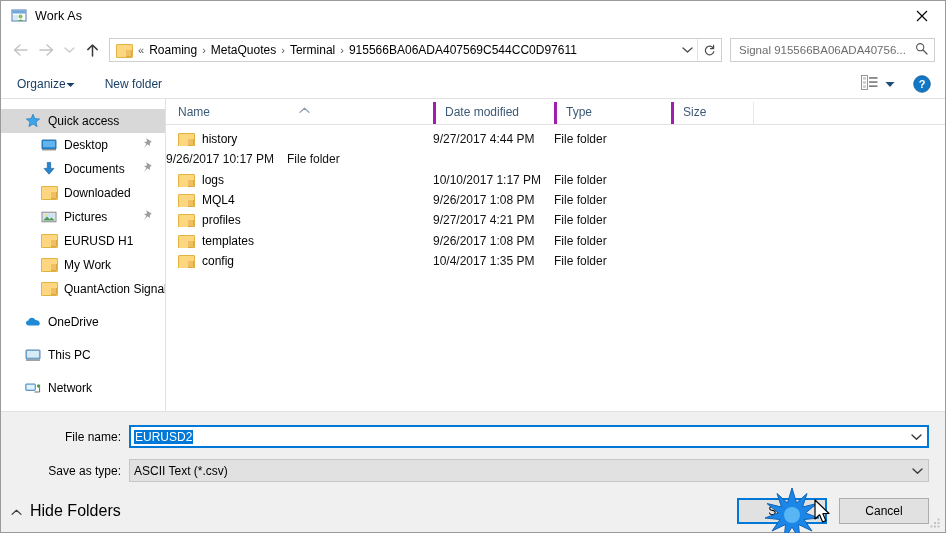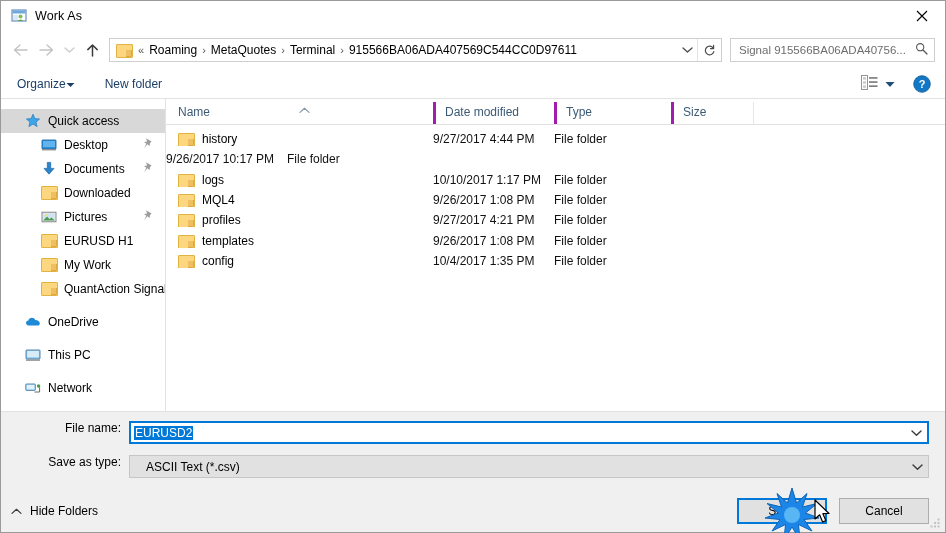--- a/index.html
+++ b/index.html
@@ -223,34 +223,34 @@
   }
 
   
   .formarea {
     flex: 0 0 64px;
     border-top: 1px solid #e2e2e2;
     background: #f0f0f0;
     padding: 9px 16px 0 0;
   }
   .formrow {
-    display: flex; align-items: flex-start;
+    display: flex; align-items: center;
     height: 31px; margin-bottom: 3px;
   }
   .formlabel {
     width: 128px; flex: 0 0 128px;
     text-align: right; padding-right: 8px;
     font-size: 12px; color: #000;
   }
   .combo {
     flex: 1 1 auto; height: 23px;
     display: flex; align-items: center;
     border: 1px solid #a0a0a0;
     background: #fff;
-    padding-left: 16px;
+    padding-left: 4px;
     font-size: 12px;
     min-width: 0;
   }
   .combo.focused { border: 2px solid #0078d7; padding-left: 3px; }
   .combo.disabled { background: #e1e1e1; border: 1px solid #c6c6c6; color:#000; }
   .combo .val { flex: 1 1 auto; white-space: nowrap; overflow:hidden; }
   .combo .sel { background: #0078d7; color: #fff; padding: 1px 1px; }
   .combo .cbcaret {
     flex: 0 0 22px; display:flex; align-items:center; justify-content:center;
     color: #3a3a3a;
@@ -259,21 +259,21 @@
   
   .footer {
     flex: 0 0 43px;
     background: #f0f0f0;
     display: flex; align-items: center;
     padding: 0 16px 0 10px;
     position: relative;
   }
   .hidefolders {
     display: flex; align-items: center; gap: 8px;
-    font-size: 12px; color: #000;
+    font-size: 16px; color: #000;
   }
   .foot-spacer { flex: 1 1 auto; }
   .btn {
     width: 90px; height: 26px;
     border: 1px solid #adadad;
     background: #e1e1e1;
     font-size: 12px; color: #000;
     display: flex; align-items: center; justify-content: center;
     margin-left: 12px;
     position: relative;

